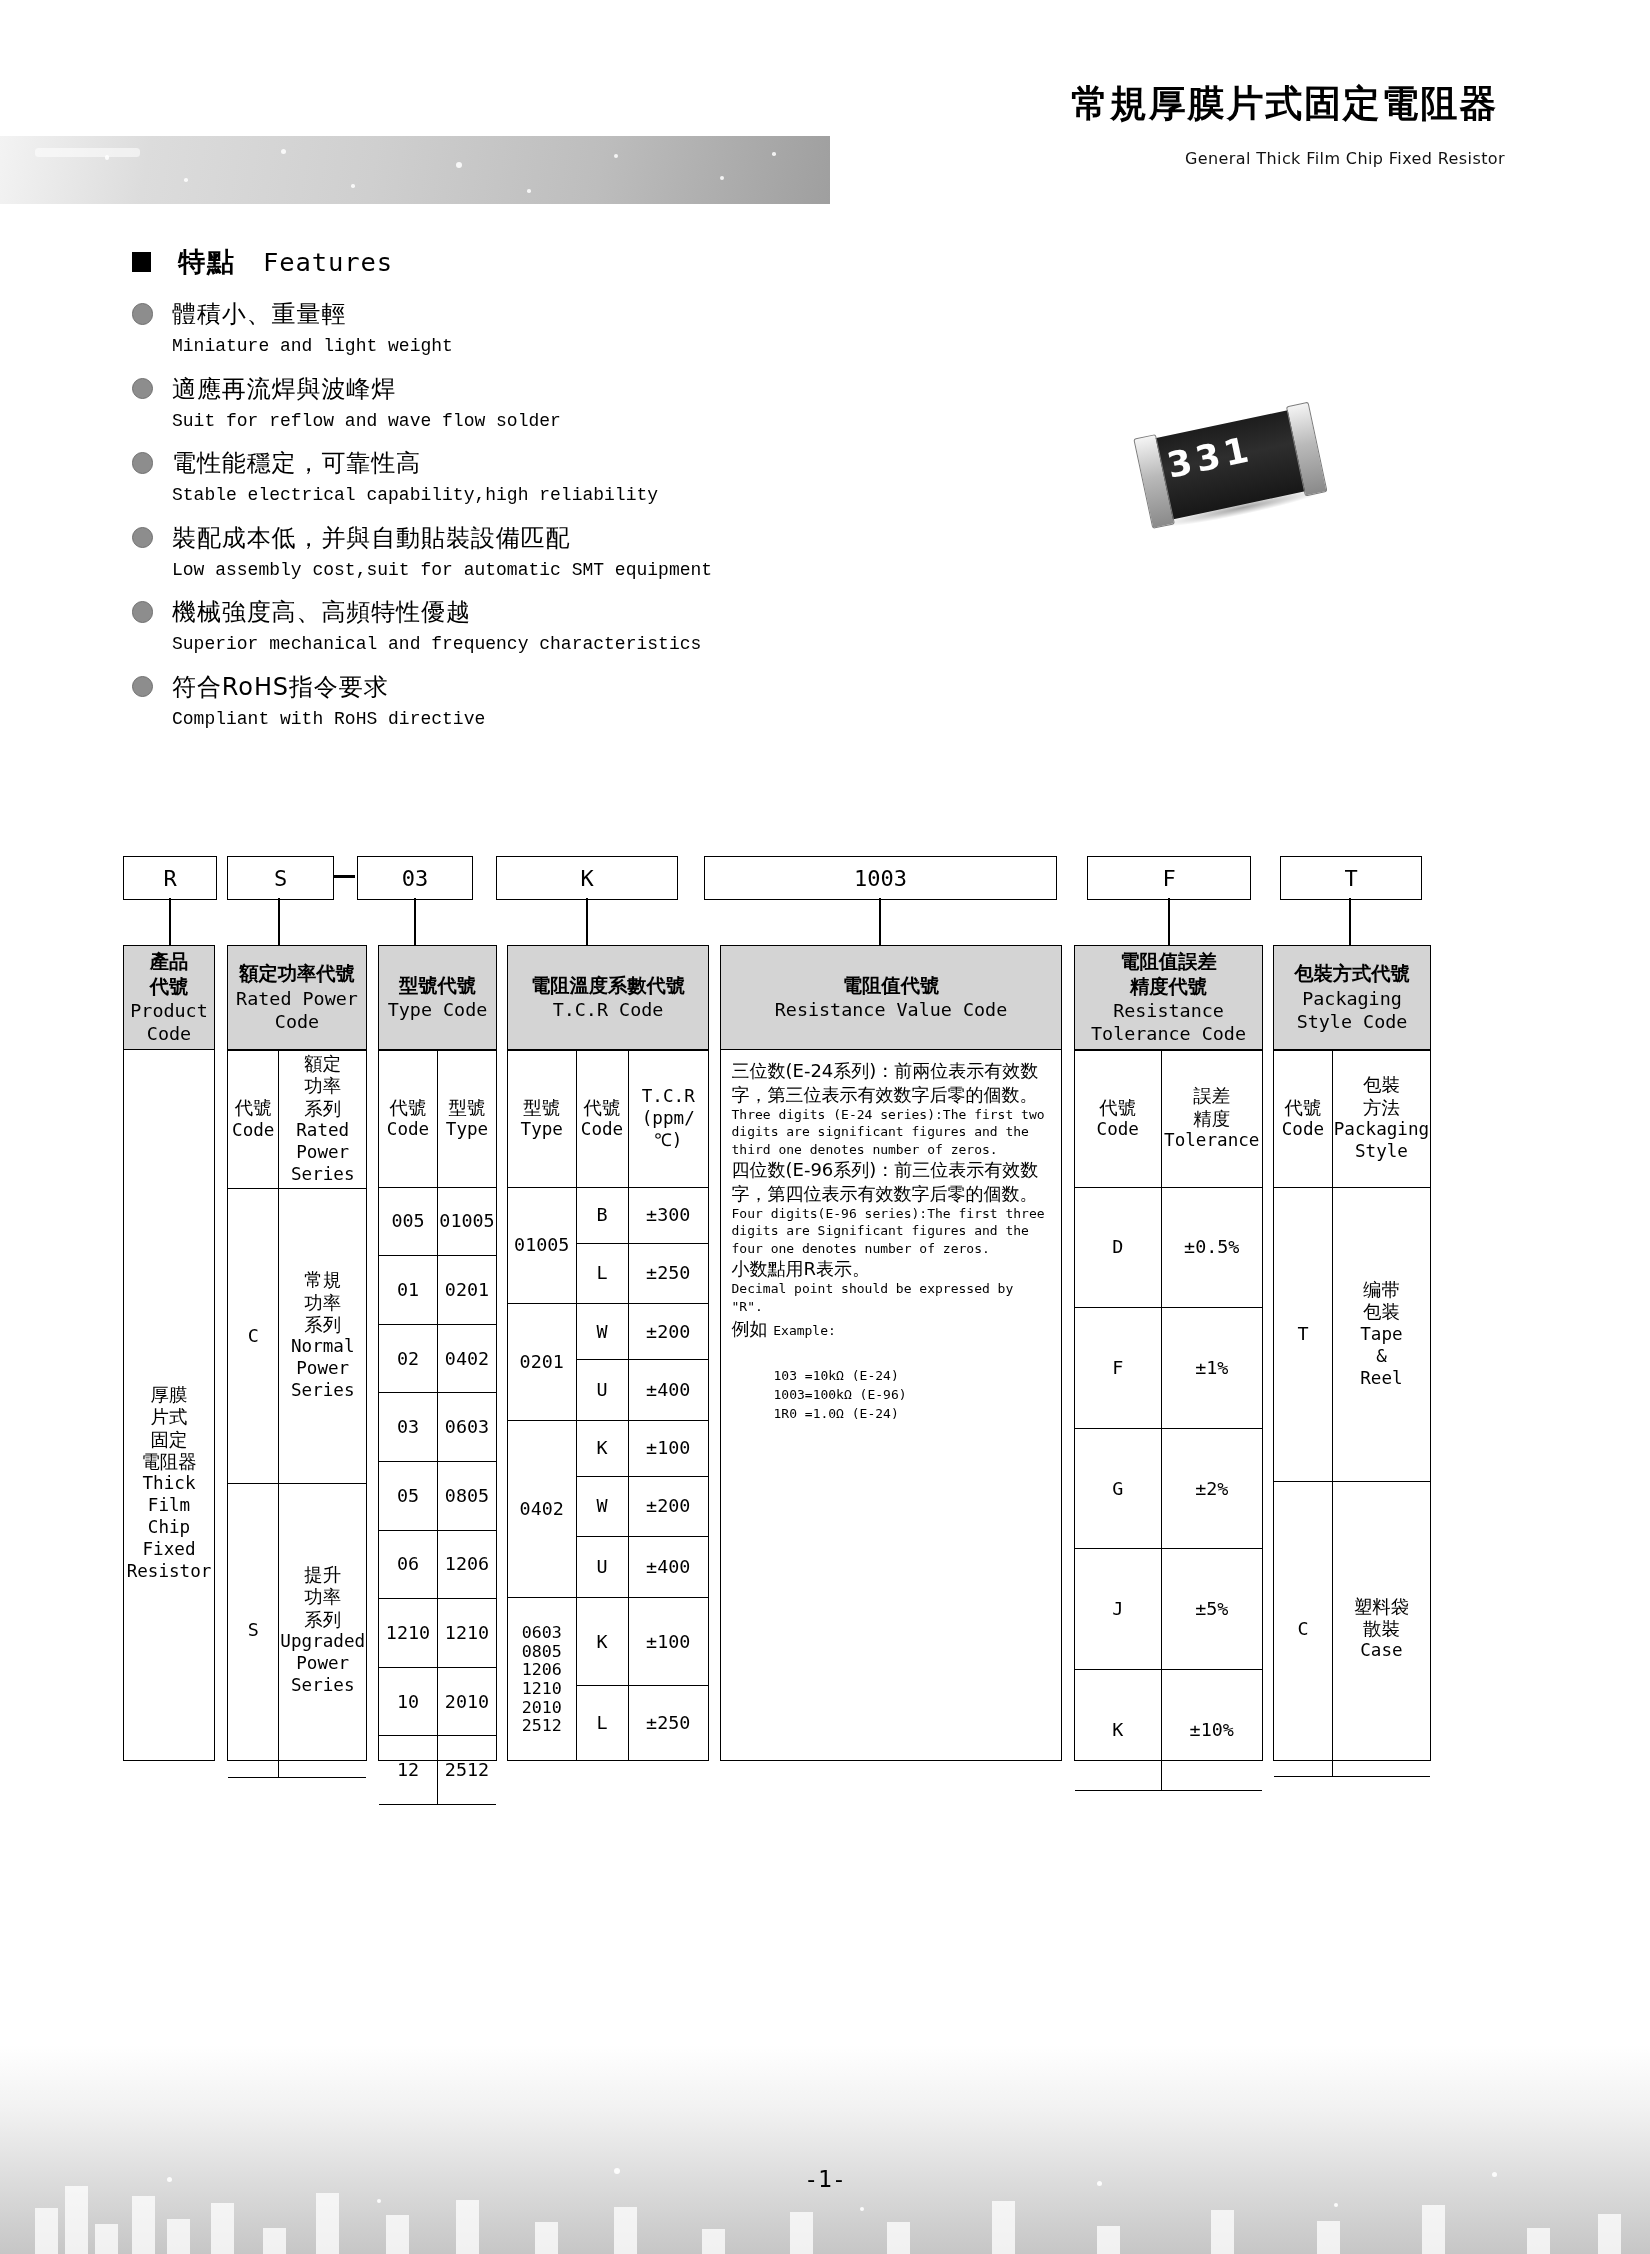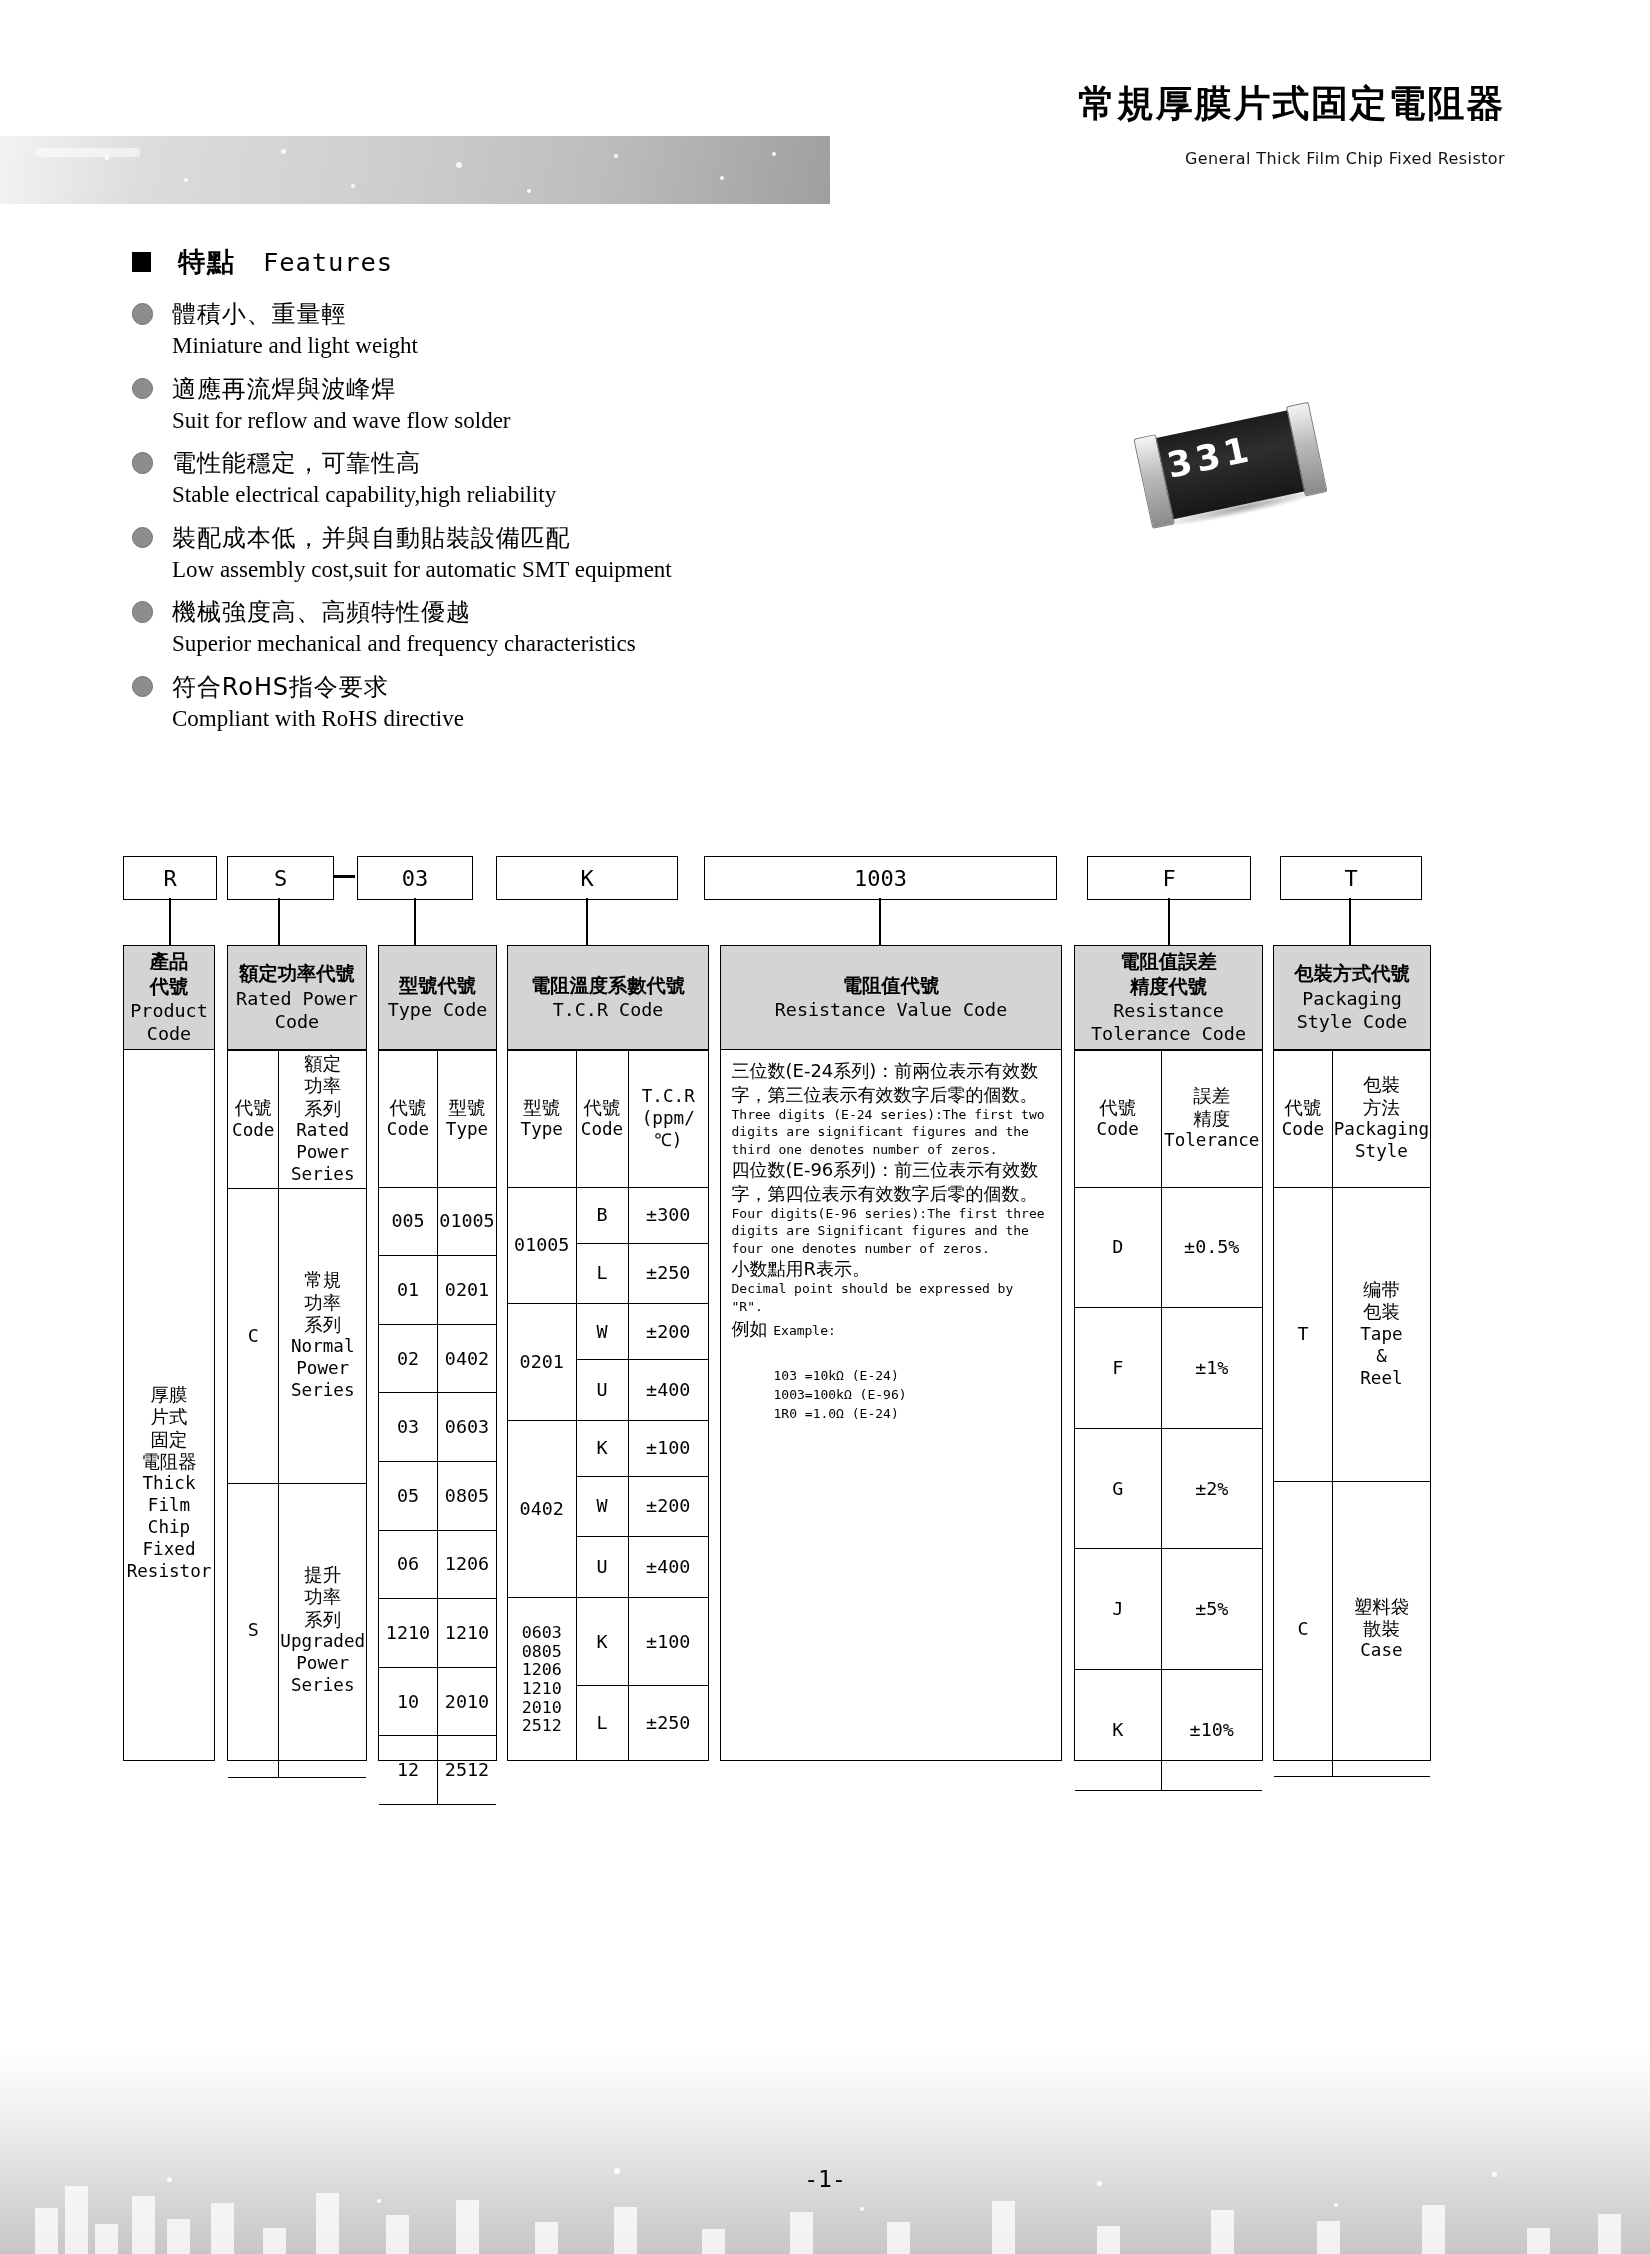--- a/index.html
+++ b/index.html
@@ -19,21 +19,21 @@
     position:absolute;left:0;top:136px;width:830px;height:68px;
     background:linear-gradient(100deg,#f3f3f3 0%,#dcdcdc 18%,#cfcfcf 45%,#bdbdbd 72%,#9f9f9f 100%);
   }
   .hdr-gradient:before{
     content:"";position:absolute;left:35px;top:12.3px;width:105px;height:8.8px;
     background:rgba(255,255,255,.55);border-radius:3.5px;
   }
   .hdr-dots{position:absolute;left:0;top:136px;width:830px;height:68px;}
   .hdr-dots span{position:absolute;background:#fff;border-radius:50%;opacity:.85;}
   .title-cn{
-    position:absolute;right:145px;top:79px;
+    position:absolute;right:152px;top:79px;
     font-size:37px;font-weight:bold;letter-spacing:1.8px;
     font-family:Liberation Mono, monospace;
   }
   .title-en{
     position:absolute;right:145px;top:149px;
     font-size:16px;letter-spacing:0.4px;color:#111;
   }
 
   
   .sec-head{position:absolute;display:flex;align-items:center;gap:27px;}
@@ -42,21 +42,21 @@
   .sec-en{font-size:25.5px;letter-spacing:0.9px;font-family:"DejaVu Sans Mono","Liberation Mono",monospace;}
 
   
   .features{position:absolute;left:132px;top:298px;width:878px;}
   .feat-row{position:relative;margin-bottom:10.5px;padding-left:40px;}
   .feat-bullet{
     position:absolute;left:0;top:5.3px;width:19.3px;height:19.3px;border-radius:50%;
     background:#8d8d8d;border:0.9px solid #6f6f6f;
   }
   .feat-cn{font-size:24px;line-height:32px;letter-spacing:0.9px;}
-  .feat-en{font-size:23px;line-height:32px;font-family:Liberation Serif, serif;letter-spacing:0px;}
+  .feat-en{font-size:18px;line-height:32px;font-family:Liberation Mono, monospace;letter-spacing:0px;}
 
   
   .chip-wrap{position:absolute;left:1141px;top:413px;width:193px;height:123px;transform:rotate(-12deg);}
   .chip-body{
     position:absolute;left:16px;top:8.8px;width:154px;height:83px;
     background:linear-gradient(180deg,#1d1d1d 0%,#2e2e2e 40%,#171717 100%);
     border-radius:2.6px;
   }
   .chip-cap{
     position:absolute;top:5.3px;width:21px;height:90px;border-radius:2.6px;

